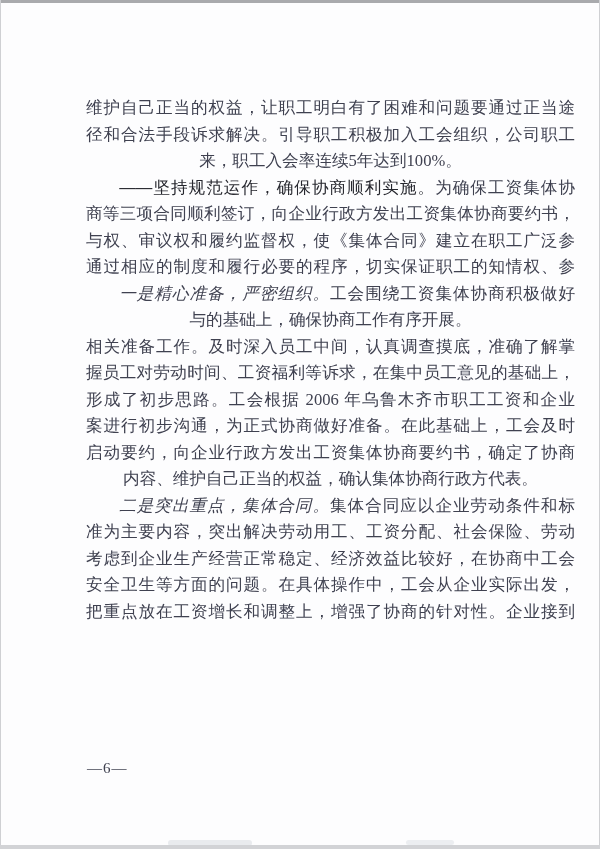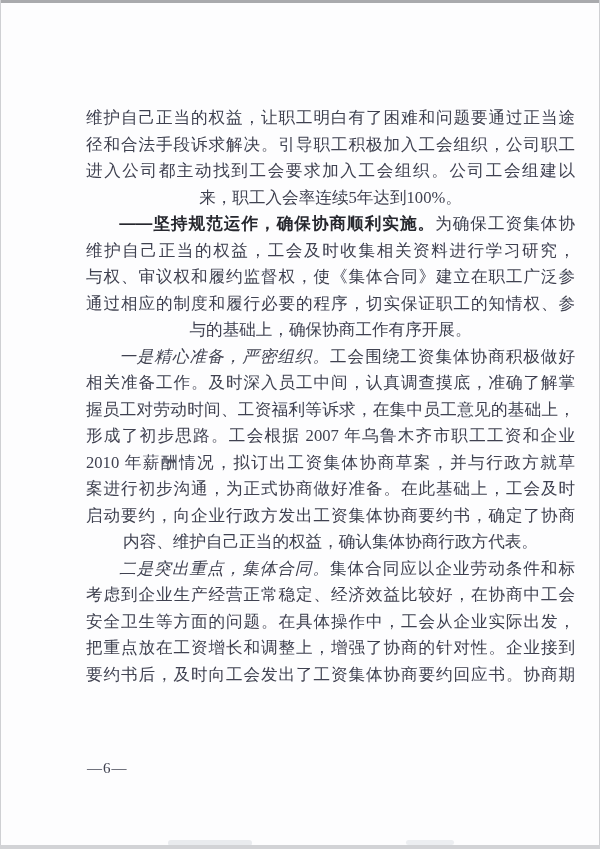--- a/index.html
+++ b/index.html
@@ -18,21 +18,21 @@
   .edge-top    { position: absolute; top: 0; left: 0; right: 0; height: 3px; background: #a9aaad; }
   .edge-bottom { position: absolute; bottom: 0; left: 0; right: 0; height: 4px; background: #d2d3d6; }
   .edge-left   { position: absolute; top: 0; bottom: 0; left: 0; width: 1px; background: #cfd0d3; }
   .edge-right  { position: absolute; top: 0; bottom: 0; right: 0; width: 1px; background: #cfd0d3; }
   .smudge-a { position: absolute; bottom: 3px; left: 168px; width: 84px; height: 6px; background: #e9ebee; border-radius: 3px; }
   .smudge-b { position: absolute; bottom: 4px; left: 406px; width: 48px; height: 5px; background: #eceef1; border-radius: 3px; }
 
   .body-text {
     position: absolute;
     left: 86px;
-    top: 105px;
+    top: 95px;
     width: 489px;
     color: var(--text-color, #3f4150);
     font-size: 16.6px;
     letter-spacing: 0;
   }
 
   .line {
     line-height: 26.5px;
     height: 26.5px;
     white-space: nowrap;
@@ -41,21 +41,21 @@
   .line.fill {
     white-space: normal;
     text-align: justify;
     text-align-last: justify;
   }
   .line.indent { text-indent: 2em; }
 
   .seg-normal { }
   .seg-bold {
     font-family: "Liberation Sans", "DejaVu Sans", sans-serif;
-    font-weight: bold;
+    font-weight: normal;
     color: var(--bold-color, #26272e);
   }
   .seg-kai {
     font-style: italic;
     color: var(--text-color, #3f4150);
   }
 
   .page-number {
     position: absolute;
     left: 87px;
@@ -70,40 +70,38 @@
 <body>
 
 <div class="page">
   <div class="edge-top"></div>
   <div class="edge-left"></div>
   <div class="edge-right"></div>
 
   <div class="body-text" id="doc-body">
       <div class="line fill"><span class="seg-normal">维护自己正当的权益，让职工明白有了困难和问题要通过正当途</span></div>
       <div class="line fill"><span class="seg-normal">径和合法手段诉求解决。引导职工积极加入工会组织，公司职工</span></div>
-      <div class="line fill"><span class="seg-normal">进入公司都主动找到工会要求加入工会组织。公司工会组建以</span></div>
       <div class="line"><span class="seg-normal">来，职工入会率连续5年达到100%。</span></div>
       <div class="line fill indent"><span class="seg-bold">——坚持规范运作，确保协商顺利实施。</span><span class="seg-normal">为确保工资集体协</span></div>
-      <div class="line fill"><span class="seg-normal">维护自己正当的权益，工会及时收集相关资料进行学习研究，</span></div>
+      <div class="line fill"><span class="seg-normal">商等三项合同顺利签订，向企业行政方发出工资集体协商要约书，</span></div>
       <div class="line fill"><span class="seg-normal">与权、审议权和履约监督权，使《集体合同》建立在职工广泛参</span></div>
       <div class="line fill"><span class="seg-normal">通过相应的制度和履行必要的程序，切实保证职工的知情权、参</span></div>
+      <div class="line fill indent"><span class="seg-kai">一是精心准备，严密组织。</span><span class="seg-normal">工会围绕工资集体协商积极做好</span></div>
       <div class="line"><span class="seg-normal">与的基础上，确保协商工作有序开展。</span></div>
-      <div class="line fill indent"><span class="seg-kai">一是精心准备，严密组织。</span><span class="seg-normal">工会围绕工资集体协商积极做好</span></div>
       <div class="line fill"><span class="seg-normal">相关准备工作。及时深入员工中间，认真调查摸底，准确了解掌</span></div>
       <div class="line fill"><span class="seg-normal">握员工对劳动时间、工资福利等诉求，在集中员工意见的基础上，</span></div>
-      <div class="line fill"><span class="seg-normal">形成了初步思路。工会根据 2007 年乌鲁木齐市职工工资和企业</span></div>
-      <div class="line fill"><span class="seg-normal">2010 年薪酬情况，拟订出工资集体协商草案，并与行政方就草</span></div>
+      <div class="line fill"><span class="seg-normal">形成了初步思路。工会根据 2006 年乌鲁木齐市职工工资和企业</span></div>
       <div class="line fill"><span class="seg-normal">案进行初步沟通，为正式协商做好准备。在此基础上，工会及时</span></div>
       <div class="line fill"><span class="seg-normal">启动要约，向企业行政方发出工资集体协商要约书，确定了协商</span></div>
       <div class="line"><span class="seg-normal">内容、维护自己正当的权益，确认集体协商行政方代表。</span></div>
       <div class="line fill indent"><span class="seg-kai">二是突出重点，集体合同。</span><span class="seg-normal">集体合同应以企业劳动条件和标</span></div>
+      <div class="line fill"><span class="seg-normal">准为主要内容，突出解决劳动用工、工资分配、社会保险、劳动</span></div>
       <div class="line fill"><span class="seg-normal">考虑到企业生产经营正常稳定、经济效益比较好，在协商中工会</span></div>
       <div class="line fill"><span class="seg-normal">安全卫生等方面的问题。在具体操作中，工会从企业实际出发，</span></div>
       <div class="line fill"><span class="seg-normal">把重点放在工资增长和调整上，增强了协商的针对性。企业接到</span></div>
-      <div class="line fill"><span class="seg-normal">要约书后，及时向工会发出了工资集体协商要约回应书。协商期</span></div>
     </div>
 
   <div class="page-number">—6—</div>
 
   <div class="smudge-a"></div>
   <div class="smudge-b"></div>
   <div class="edge-bottom"></div>
 </div>
 
 </body></html>

